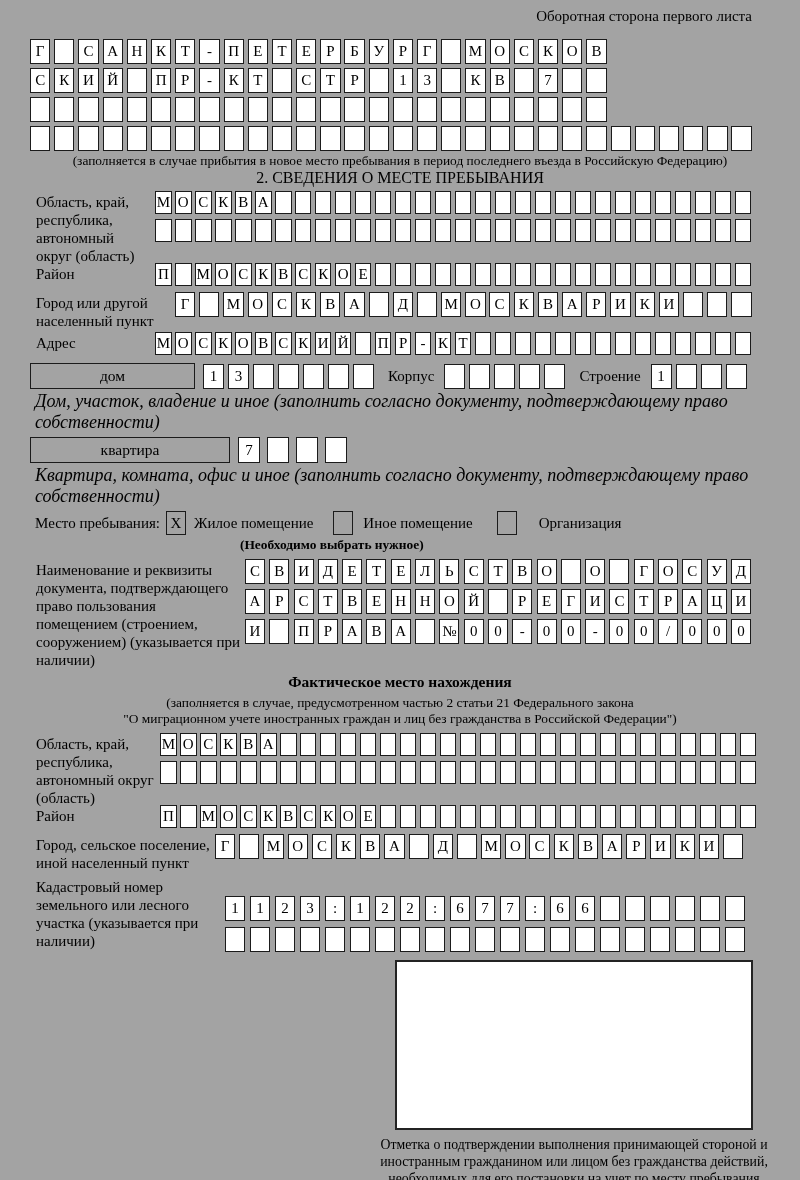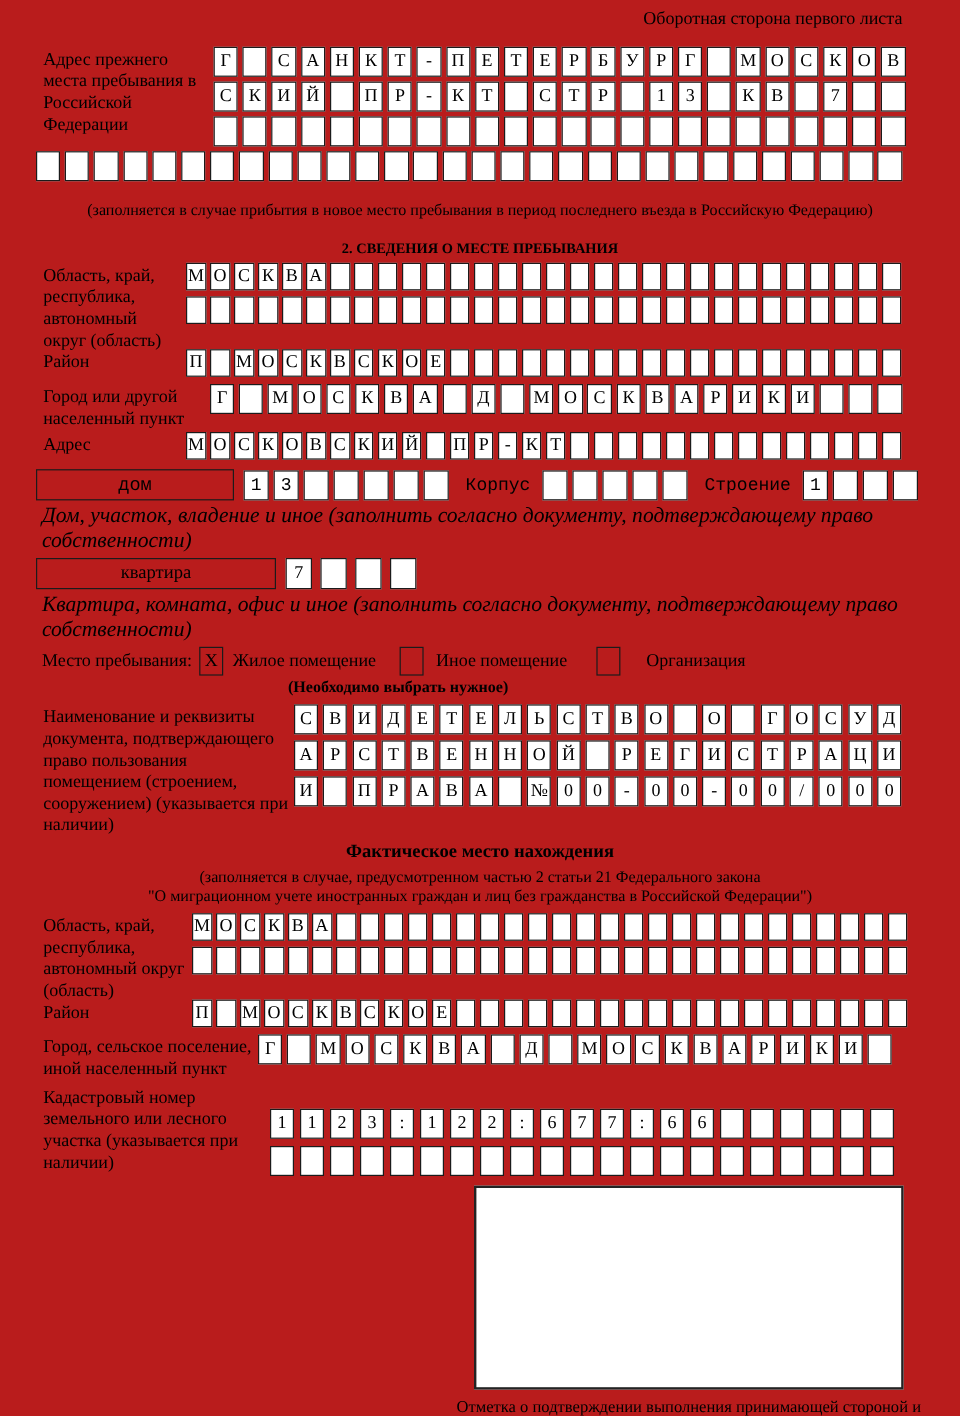--- a/index.html
+++ b/index.html
@@ -1,18 +1,18 @@
 <!DOCTYPE html>
 <html><head>
 <meta charset="utf-8">
 <style>
   html,body { margin:0; padding:0; background:#ffffff; }
   .page {
     position:relative; width:800px; height:1180px; margin:0 auto;
-    background:#b91c1c; color:#000; overflow:hidden;
+    background:#a3a3a3; color:#000; overflow:hidden;
     font-family:"Liberation Serif","DejaVu Serif",serif;
   }
   .header-note { margin:8px 48px 0 0; text-align:right; font-size:15px; }
 
   
   .grid { display:flex; gap:var(--gap,4px); }
   .cell {
     box-sizing:border-box; flex:none;
     width:var(--bw,20px); height:var(--bh,25px);
     border:1.7px solid #1b1b1b; background:#fff;
@@ -30,58 +30,57 @@
   .gstack { display:flex; flex-direction:column; gap:4px; }
   .gstack.g5 { gap:5px; }
 
   .field { display:flex; align-items:flex-start; margin-left:30px; overflow:visible; }
   .flabel { flex:none; font-size:15px; line-height:18px; padding:2px 4px 0 6px; box-sizing:border-box; }
   .w148{width:148px;} .w125{width:125px;} .w145{width:145px;} .w215{width:215px;}
   .w130{width:130px;} .w185{width:185px;} .w195{width:195px;}
   .h72{height:72px;} .h38{height:38px;} .h108{height:108px;} .h80{height:80px;}
 
   .fullrow { margin:4px 0 0 30px; }
-  .note { font-size:13.4px; text-align:center; margin-top:16px; }
-  .h-title { font-weight:bold; font-size:12px; text-align:center; margin-top:17px; }
+  .note { font-size:13.4px; text-align:center; margin-top:2px; }
+  .h-title { font-weight:normal; font-size:16px; text-align:center; margin-top:0; }
   .h-sub { font-weight:bold; font-size:15.5px; text-align:center; margin-top:6px; }
 
   .inline-row { display:flex; align-items:center; margin-left:30px; }
   .bigbox {
     box-sizing:border-box; flex:none; height:26px; border:1.8px solid #1b1b1b;
     display:flex; align-items:center; justify-content:center; font-size:15.5px;
   }
   .ilabel { font-size:15px; margin:0 10px 0 14px; }
   .lnote { font-size:18px; margin:2px 0 0 35px;font-style:italic; }
 
   .stay-row { display:flex; align-items:center; margin:4px 0 0 35px; font-size:15px; }
   .cbox {
     box-sizing:border-box; flex:none; width:20px; height:24px;
     border:1.7px solid #1b1b1b; display:flex; align-items:center; justify-content:center;
     font-size:15px;
   }
   .choose-note { text-align:left; margin:2px 0 0 240px; font-size:13.4px;font-weight:bold; }
 
-  .mt4{margin-top:4px;} .mt6{margin-top:6px;} .mt8{margin-top:8px;font-family:Liberation Mono, monospace;} .mt2{margin-top:2px;} .mt14{margin-top:14px;}
+  .mt4{margin-top:4px;} .mt6{margin-top:6px;} .mt8{margin-top:8px;} .mt2{margin-top:2px;} .mt14{margin-top:14px;}
   .ml6{margin-left:6px;} .ml8{margin-left:8px;} .ml10{margin-left:10px;} .ml20{margin-left:20px;} .ml24{margin-left:24px;} .ml22{margin-left:22px;}
 
   .cad-stack { margin-top:20px; display:flex; flex-direction:column; gap:6px; }
 
   .stamp-wrap { margin:4px 0 0 395px; width:304px; }
   .stamp-box { box-sizing:border-box; width:358px; height:170px; border:2px solid #232323; background:#fff; }
   .stamp-caption { width:430px; margin:6px 0 0 -36px; text-align:center; font-size:13.8px; line-height:17px; }
 </style>
 </head>
 <body>
 
 <div class="page">
 
   <div class="header-note">Оборотная сторона первого листа</div>
 
   <div class="field mt14">
-    <div class="flabel w148">Адрес прежнего места пребывания в Российской Федерации</div>
     <div class="gstack">
       <div class="grid gA">
           <span class="cell">Г</span>
           <span class="cell"></span>
           <span class="cell">С</span>
           <span class="cell">А</span>
           <span class="cell">Н</span>
           <span class="cell">К</span>
           <span class="cell">Т</span>
           <span class="cell">-</span>

